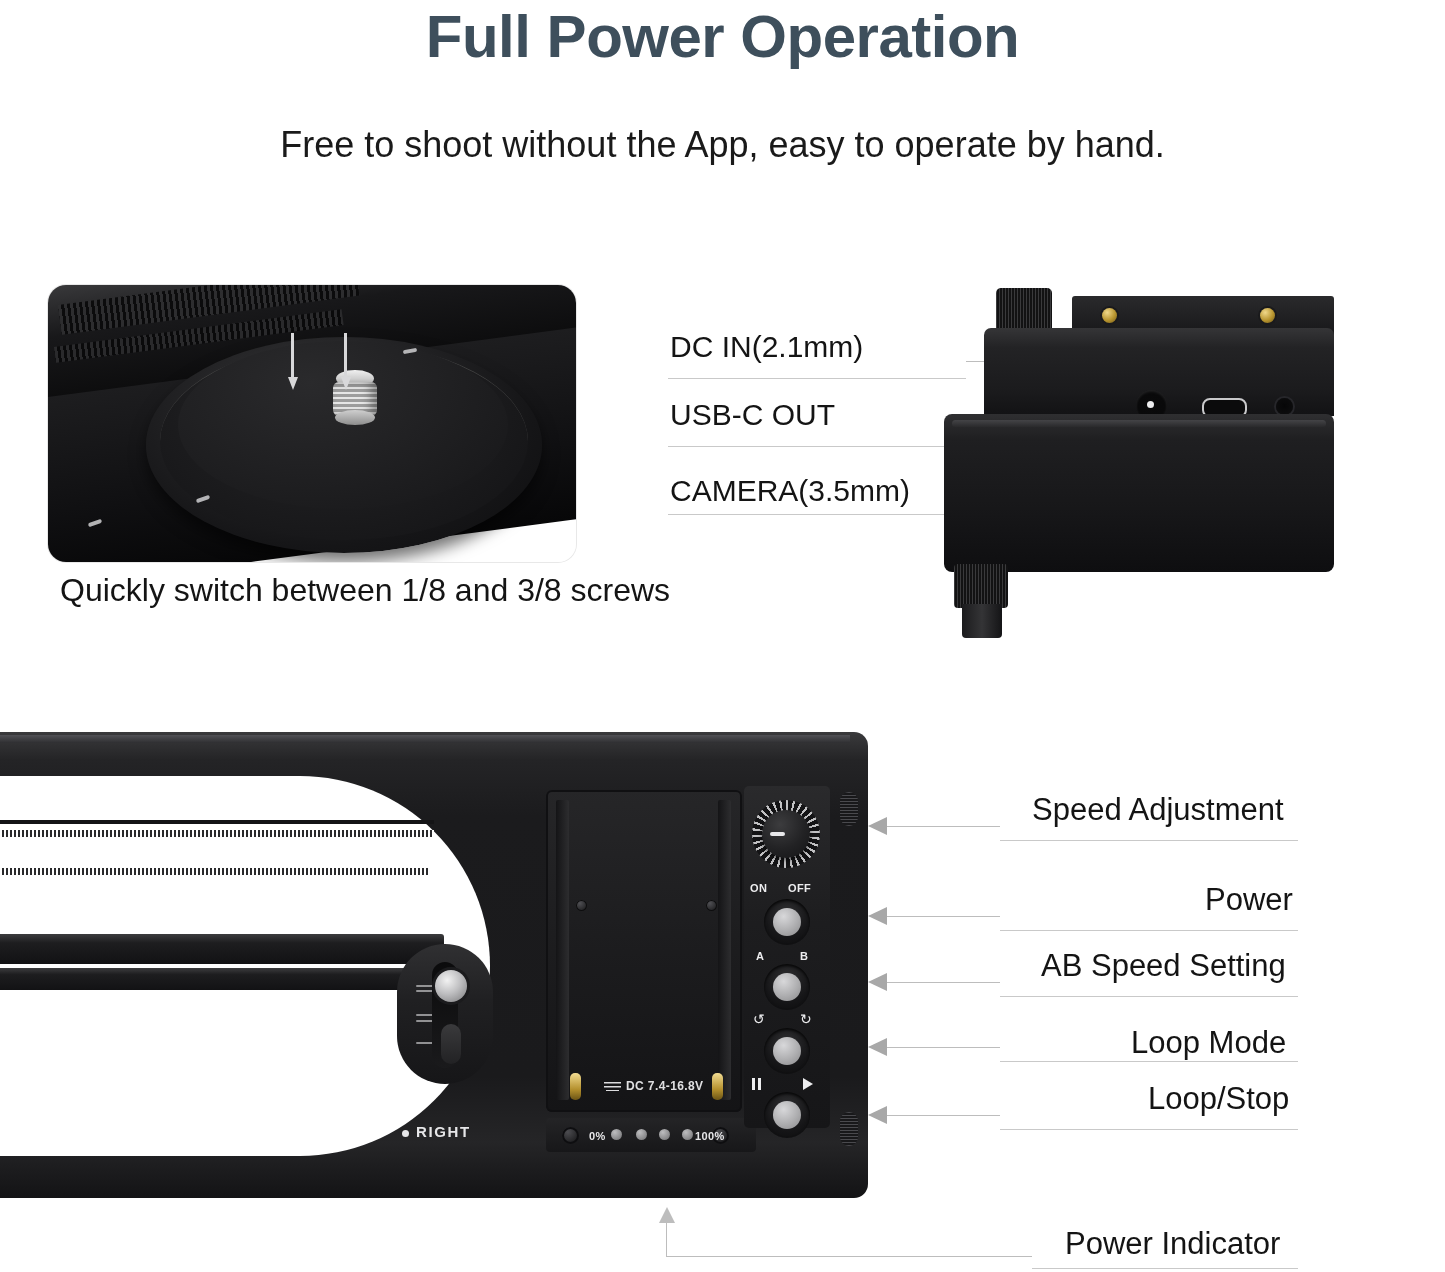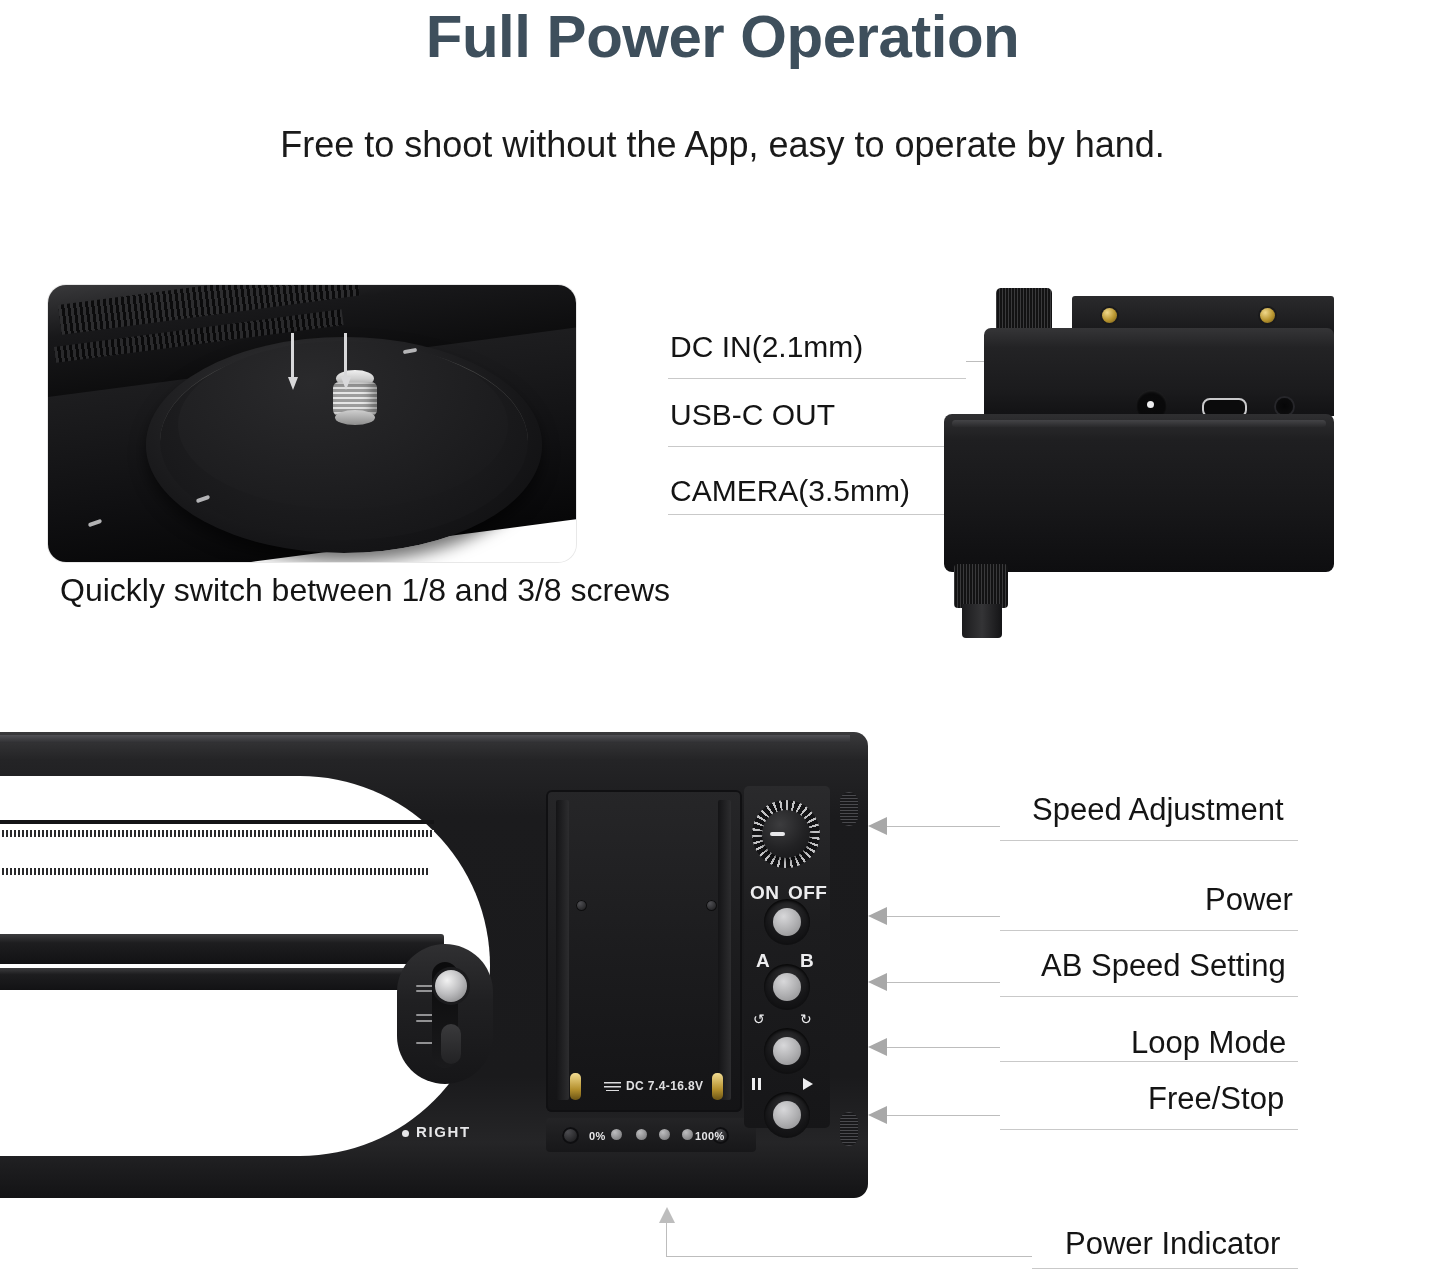--- a/index.html
+++ b/index.html
@@ -399,21 +399,21 @@
     position: absolute; width: 46px; height: 46px; border-radius: 50%;
     background: radial-gradient(circle at 50% 30%, #2e2e30 0%, #161618 60%, #0b0b0c 100%);
     box-shadow: inset 0 2px 3px rgba(0,0,0,.8);
   }
   .btn-cap {
     position: absolute; width: 28px; height: 28px; border-radius: 50%;
     background: radial-gradient(circle at 38% 30%, #d8d8da 0%, #aeaeb0 55%, #8a8a8c 100%);
   }
   .btn-mark {
     position: absolute;
-    font-size: 19px; font-weight: bold; color: #ededef; letter-spacing: .4px;
+    font-size: 11px; font-weight: bold; color: #ededef; letter-spacing: .4px;
     white-space: nowrap;
   }
   .play-tri {
     position: absolute;
     width: 0; height: 0;
     border-top: 6px solid transparent;
     border-bottom: 6px solid transparent;
     border-left: 10px solid #ededef;
   }
   .pause-bars {
@@ -608,21 +608,21 @@
 <div class="callout-label" style="left:1041px; top:948px;">AB Speed Setting</div>
 <div class="label-rule" style="left:1000px; top:996px; width:298px;"></div>
 <div class="lead-line" style="left:886px; top:982px; width:114px; height:1px;"></div>
 <div class="arrow-left" style="left:868px; top:973px;"></div>
 
 <div class="callout-label" style="left:1131px; top:1013px;margin-top:12px;">Loop Mode</div>
 <div class="label-rule" style="left:1000px; top:1061px; width:298px;"></div>
 <div class="lead-line" style="left:886px; top:1047px; width:114px; height:1px;"></div>
 <div class="arrow-left" style="left:868px; top:1038px;"></div>
 
-<div class="callout-label" style="left:1148px; top:1081px;">Free/Stop</div>
+<div class="callout-label" style="left:1148px; top:1081px;">Loop/Stop</div>
 <div class="label-rule" style="left:1000px; top:1129px; width:298px;"></div>
 <div class="lead-line" style="left:886px; top:1115px; width:114px; height:1px;"></div>
 <div class="arrow-left" style="left:868px; top:1106px;"></div>
 
 <div class="callout-label" style="left:1065px; top:1226px;text-align:right;">Power Indicator</div>
 <div class="label-rule" style="left:1032px; top:1268px; width:266px;"></div>
 <div class="lead-line" style="left:666px; top:1256px; width:366px; height:1px;"></div>
 <div class="lead-line" style="left:666px; top:1222px; width:1px; height:35px;"></div>
 <div class="arrow-up" style="left:659px; top:1207px;"></div>
 

